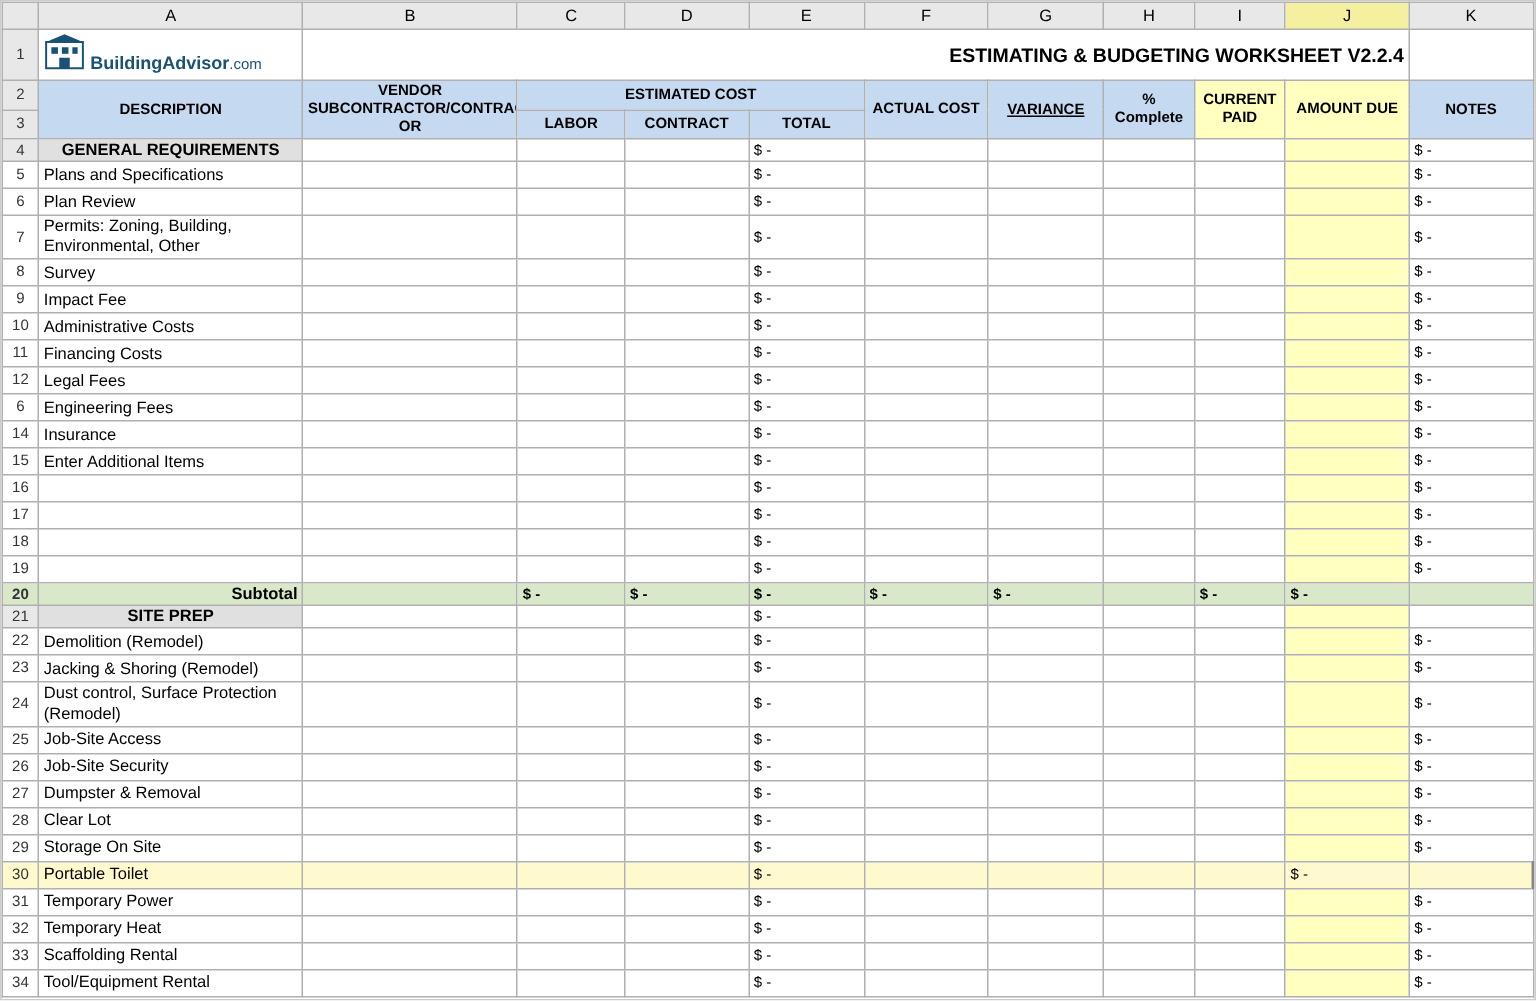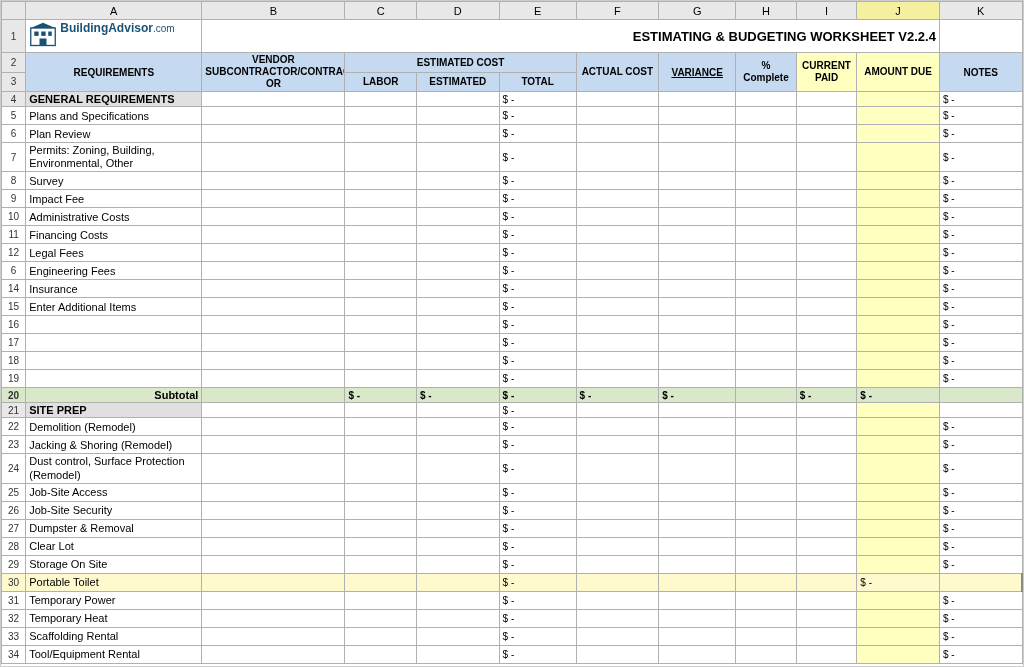--- a/index.html
+++ b/index.html
@@ -78,20 +78,21 @@
       text-align: center;
       font-weight: bold;
       font-size: 10px;
     }
 
     
     .section-header {
       background: #e0e0e0 !important;
       font-weight: bold;
       font-size: 11px;
+      text-align: center;
     }
 
     
     .subtotal-row td {
       background: #d8e8c8 !important;
       font-weight: bold;
     }
     .subtotal-label {
       text-align: right;
       font-weight: bold;
@@ -110,21 +111,21 @@
 
     
     .data-row td {
       background: #fff;
       height: 18px;
     }
 
     
     .logo-box {
       display: inline-flex;
-      align-items: flex-start;
+      align-items: flex-end;
       gap: 3px;
     }
     .logo-icon {
       width: 28px;
       height: 28px;
     }
 
     
     .row-30-highlight {
       background: #fffacd !important;
@@ -184,35 +185,35 @@
               <div style="font-weight:bold;font-size:12px;color:#1a5276;">BuildingAdvisor<span style="font-weight:normal;font-size:10px;">.com</span></div>
             </div>
           </div>
         </td>
         <td class="title-cell" colspan="9">ESTIMATING &amp; BUDGETING WORKSHEET V2.2.4</td>
         <td></td>
       </tr>
 
       <tr>
         <td class="row-num">2</td>
-        <td class="header-blue" rowspan="2" style="vertical-align:middle;">REQUIREMENTS</td>
+        <td class="header-blue" rowspan="2" style="vertical-align:middle;">DESCRIPTION</td>
         <td class="header-blue" rowspan="2" style="vertical-align:middle;white-space:normal;line-height:1.2;">VENDOR SUBCONTRACTOR/CONTRACT OR</td>
         <td class="header-blue" colspan="3" style="text-align:center;">ESTIMATED COST</td>
         <td class="header-blue" rowspan="2" style="vertical-align:middle;white-space:normal;line-height:1.2;">ACTUAL COST</td>
         <td class="header-blue" rowspan="2" style="vertical-align:middle;text-decoration:underline;">VARIANCE</td>
         <td class="header-blue" rowspan="2" style="vertical-align:middle;white-space:normal;line-height:1.2;margin-top:12px;">% Complete</td>
         <td class="header-blue col-j-highlight" rowspan="2" style="vertical-align:middle;white-space:normal;line-height:1.2;">CURRENT PAID</td>
         <td class="header-blue col-j-highlight" rowspan="2" style="vertical-align:middle;white-space:normal;line-height:1.2;">AMOUNT DUE</td>
         <td class="header-blue" rowspan="2" style="vertical-align:middle;margin-top:28px;">NOTES</td>
       </tr>
 
       <tr>
         <td class="row-num">3</td>
         <td class="header-blue">LABOR</td>
-        <td class="header-blue">ESTIMATED</td>
+        <td class="header-blue">CONTRACT</td>
         <td class="header-blue">TOTAL</td>
       </tr>
 
       <tr>
         <td class="row-num">4</td>
         <td class="section-header" colspan="1">GENERAL REQUIREMENTS</td>
         <td></td>
         <td></td>
         <td></td>
         <td class="dollar-cell">$ -</td>

